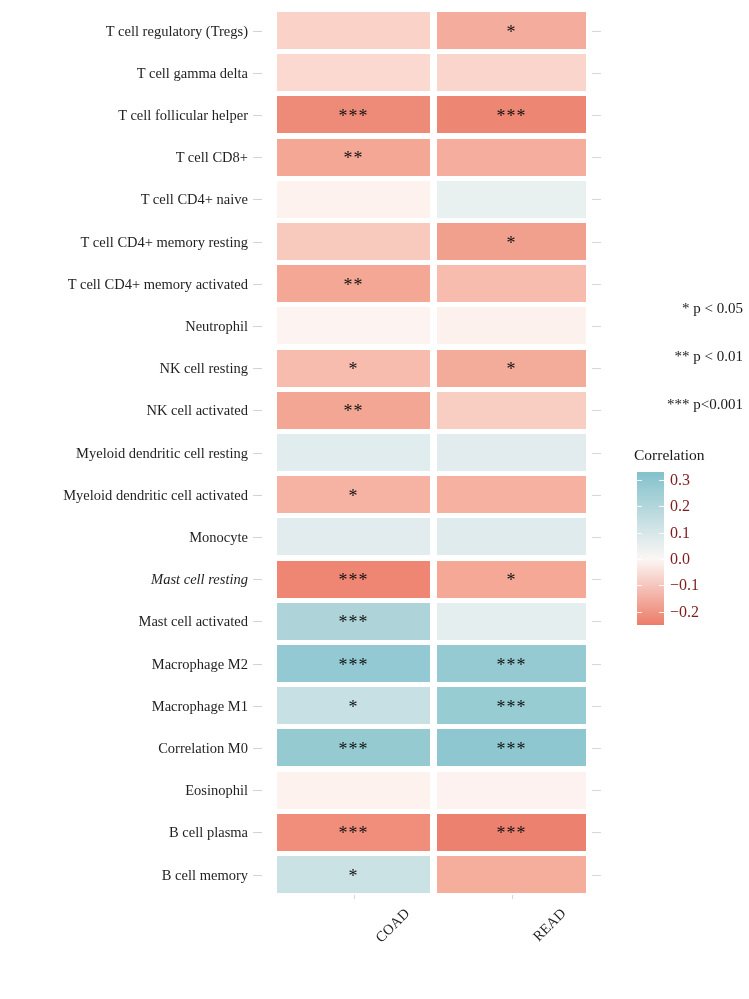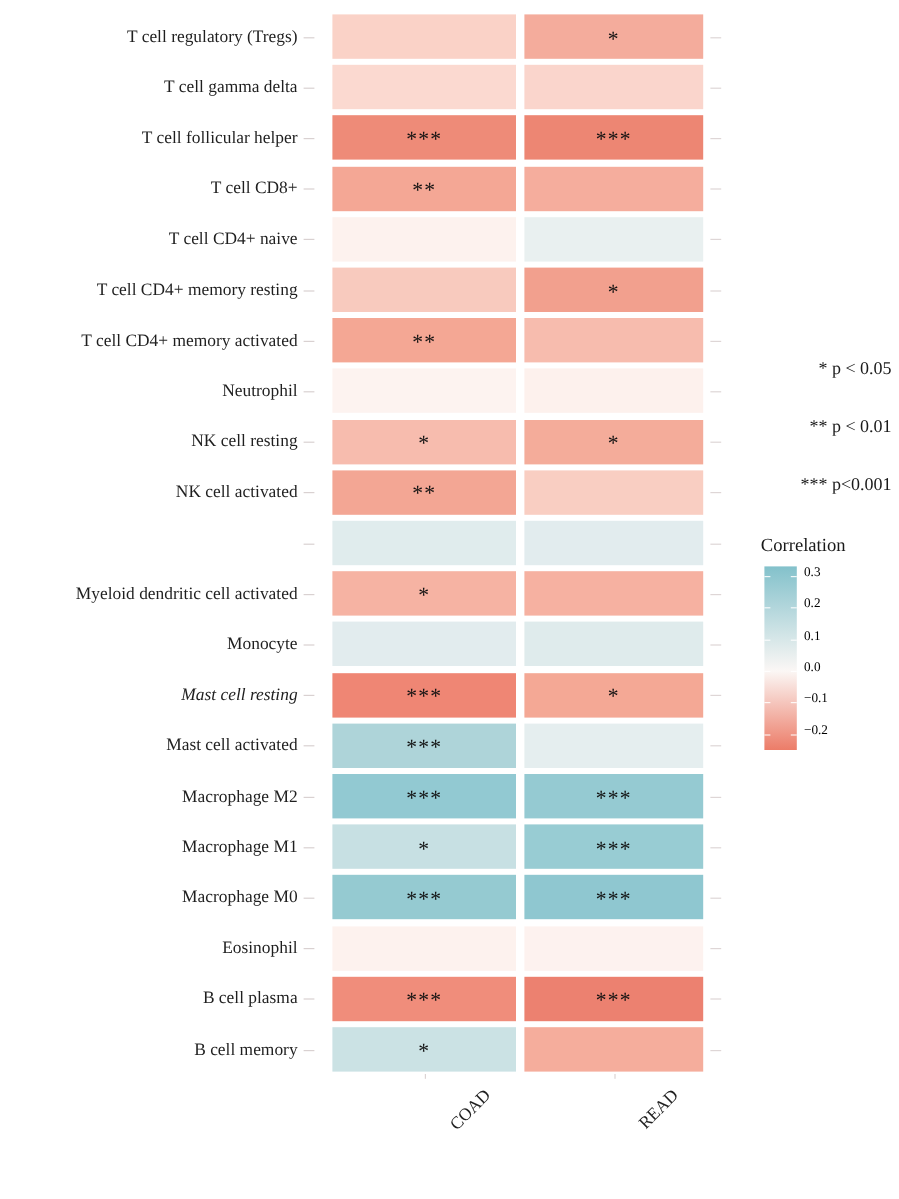--- a/index.html
+++ b/index.html
@@ -86,21 +86,21 @@
        #cde3e6 32%,
        #eef2f2 46%,
        #fdf5f3 53%,
        #f8d9d1 64%,
        #f4b8a8 79%,
        #ef9180 92%,
        #ec7c68 100%);
   }
   .barticklab{
     position:absolute;left:33px;
-    font-size:11px;color:#000000;white-space:nowrap;
+    font-size:16px;color:#7f1d1d;white-space:nowrap;
   }
   .bartickline{
     position:absolute;left:0px;width:5px;height:1px;background:#ffffff;opacity:.85;
   }
   .bartickline.r{left:22px;}
 </style>
 </head>
 <body>
 
 <div id="root">
@@ -109,27 +109,28 @@
       <div class="rowlabel" style="top: 51.7px;">T cell gamma delta</div>
       <div class="rowlabel" style="top: 9.5px;">T cell regulatory (Tregs)</div>
       <div class="rowlabel" style="top: 93.9px;">T cell follicular helper</div>
       <div class="rowlabel" style="top: 136.1px;">T cell CD8+</div>
       <div class="rowlabel" style="top: 178.3px;">T cell CD4+ naive</div>
       <div class="rowlabel" style="top: 220.5px;">T cell CD4+ memory resting</div>
       <div class="rowlabel" style="top: 262.7px;">T cell CD4+ memory activated</div>
       <div class="rowlabel" style="top: 304.9px;">Neutrophil</div>
       <div class="rowlabel" style="top: 347.1px;">NK cell resting</div>
       <div class="rowlabel" style="top: 389.3px;">NK cell activated</div>
+      <div class="rowlabel" style="top: 431.5px;">Myeloid dendritic cell resting</div>
       <div class="rowlabel" style="top: 473.7px;">Myeloid dendritic cell activated</div>
       <div class="rowlabel" style="top: 515.9px;">Monocyte</div>
       <div class="rowlabel" style="top: 558.1px; font-style: italic;">Mast cell resting</div>
       <div class="rowlabel" style="top: 600.3px;">Mast cell activated</div>
       <div class="rowlabel" style="top: 642.5px;">Macrophage M2</div>
       <div class="rowlabel" style="top: 684.7px;">Macrophage M1</div>
-      <div class="rowlabel" style="top: 726.9px;">Macrophage M0</div>
+      <div class="rowlabel" style="top: 726.9px;">Correlation M0</div>
       <div class="rowlabel" style="top: 769.1px;">Eosinophil</div>
       <div class="rowlabel" style="top: 853.5px;">B cell memory</div>
       <div class="rowlabel" style="top: 811.3px;">B cell plasma</div>
     </div>
 
   <div class="panel"></div>
 
   <div id="xaxis">
       <div class="xtickmark" style="left: 353.5px; top: 895px;"></div>
       <div class="xlabel" style="left: 359.5px; top: 905px;">COAD</div>

